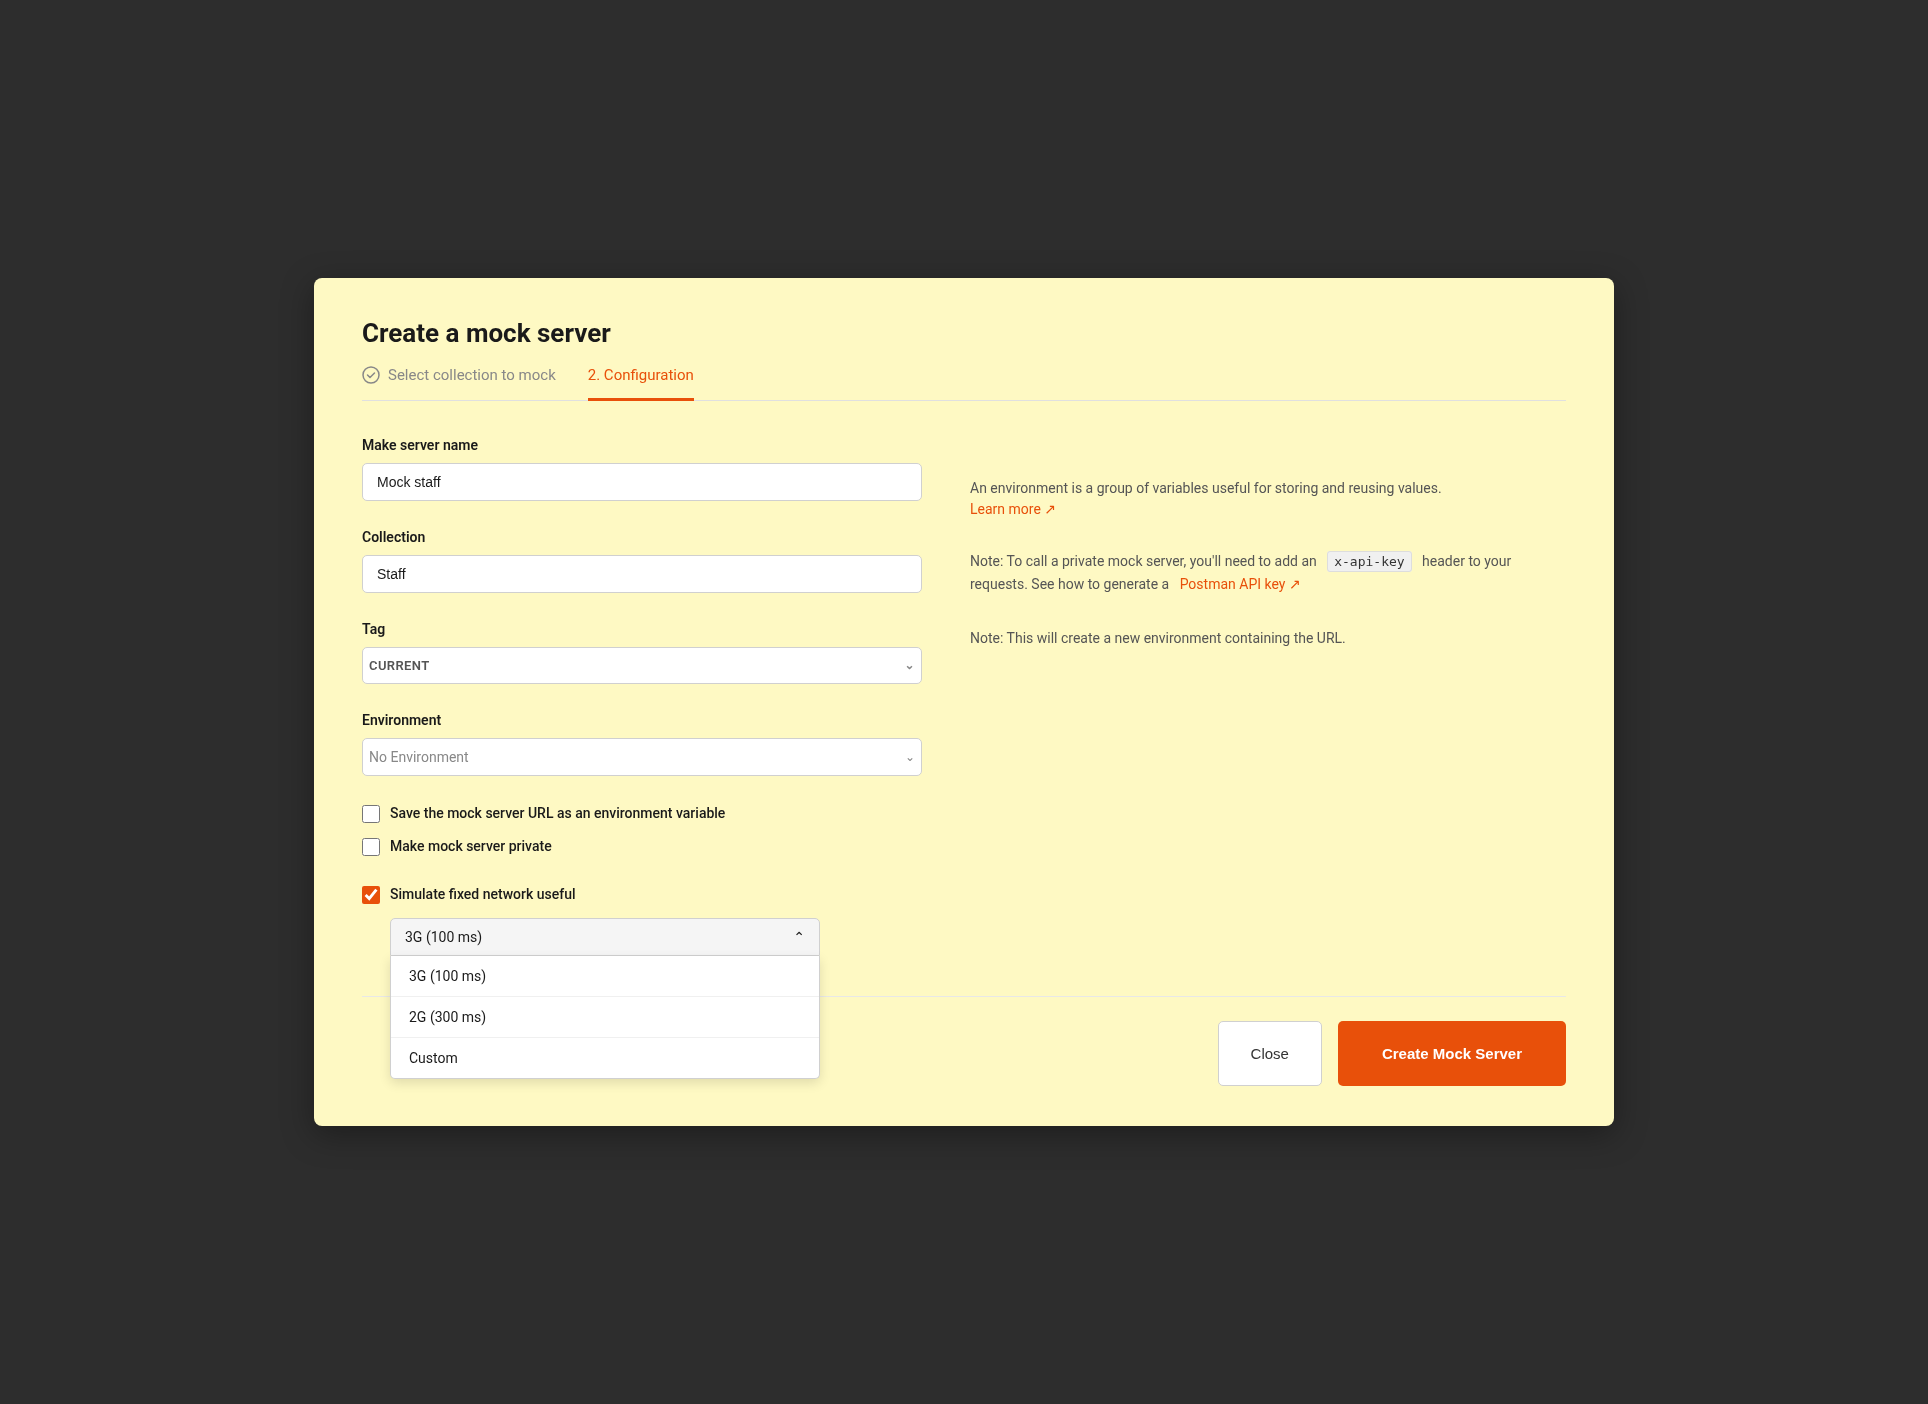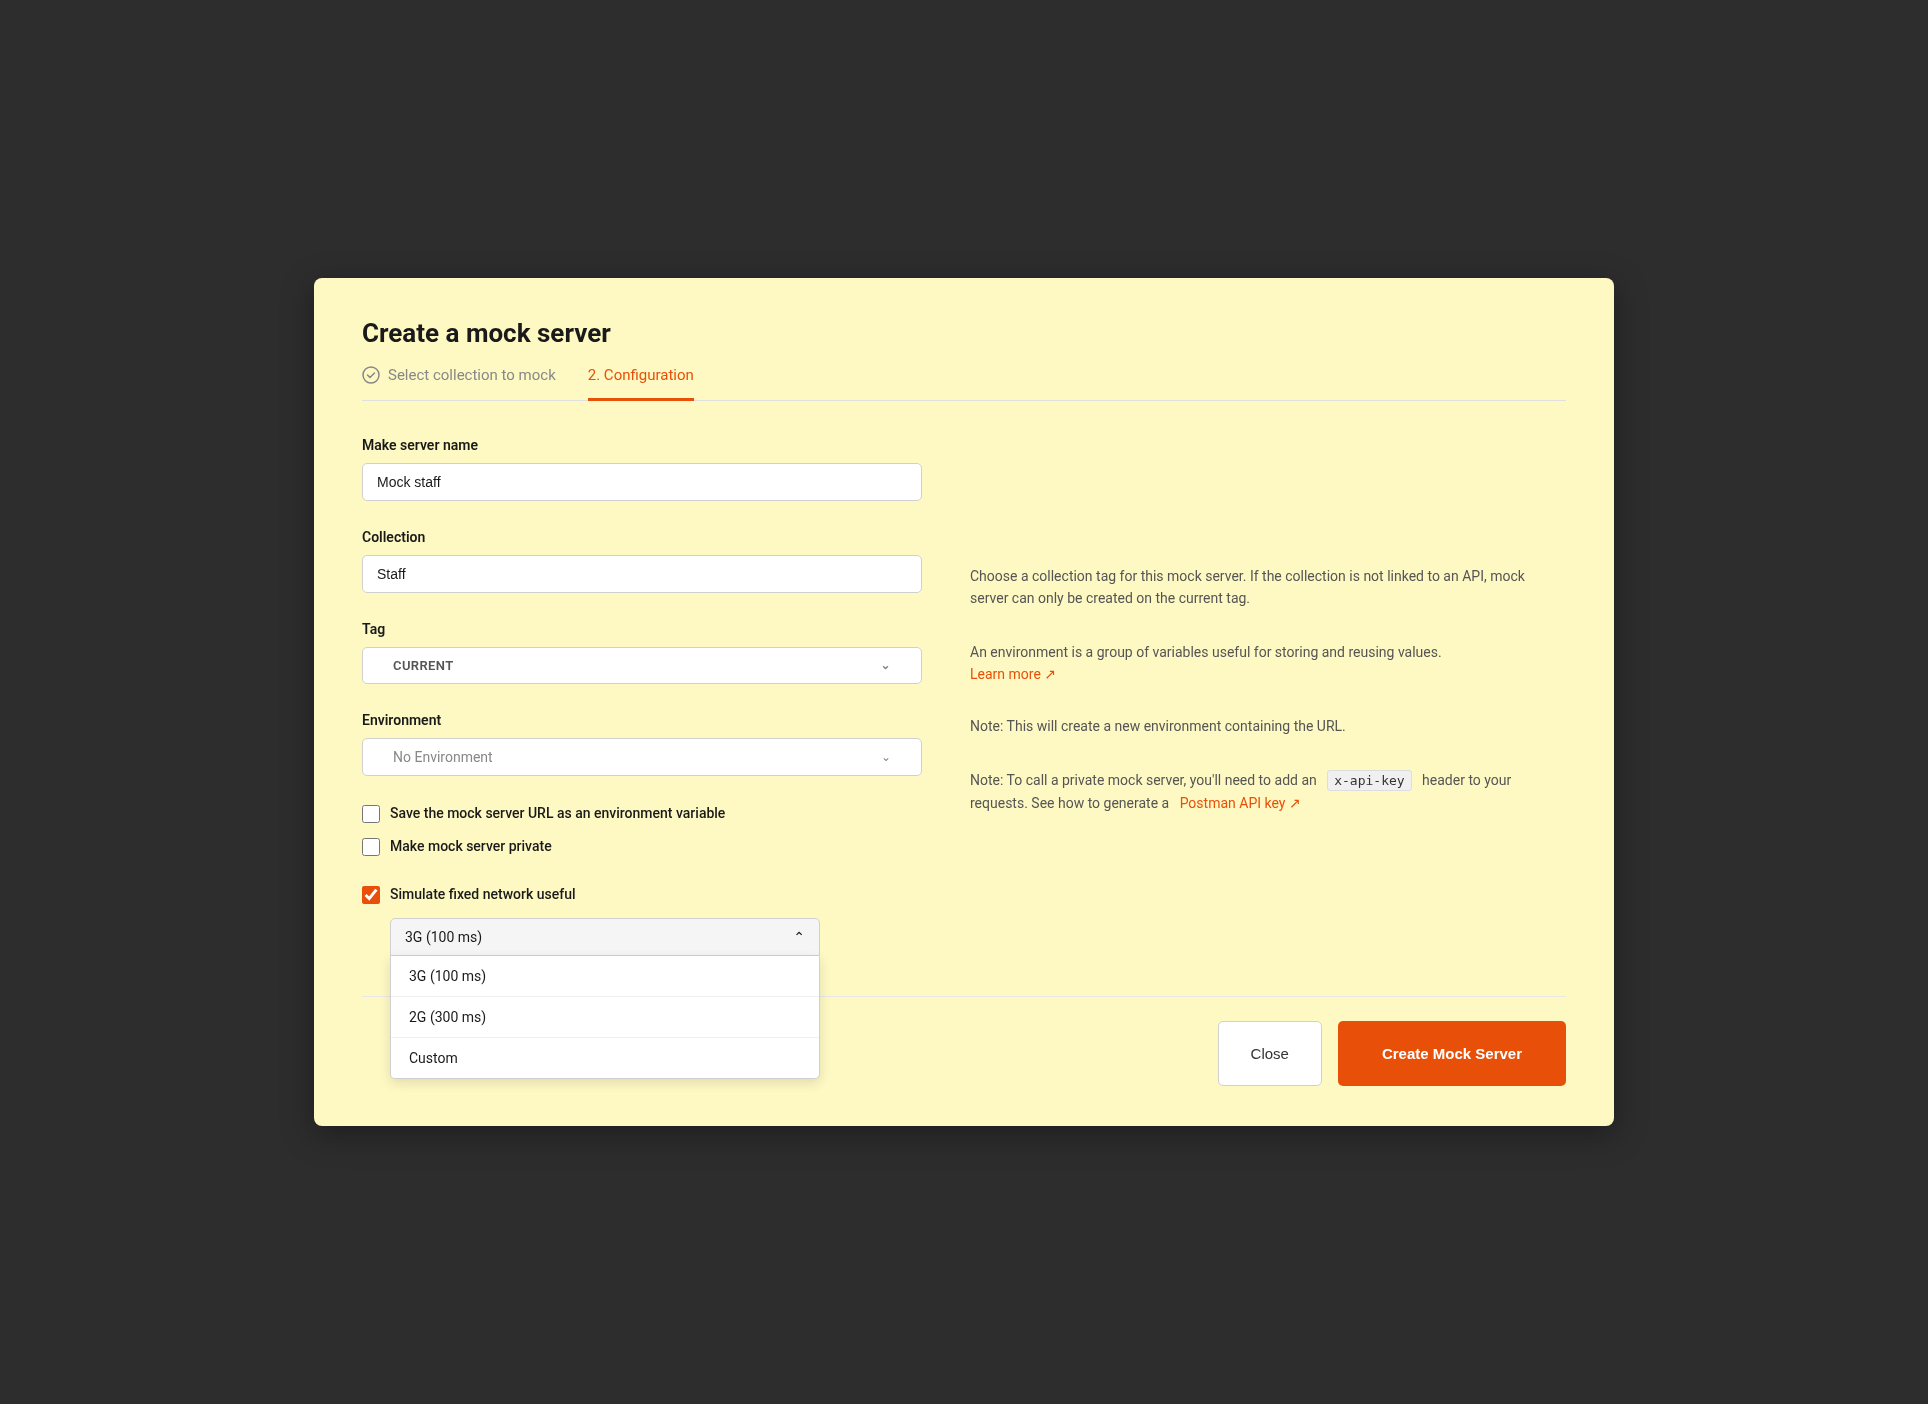--- a/index.html
+++ b/index.html
@@ -91,21 +91,21 @@
     }
     .select-wrapper {
       position: relative;
     }
     .select-wrapper select, .select-display {
       width: 100%;
     }
     .select-display {
       border: 1px solid #d0d0d0;
       border-radius: 5px;
-      padding: 10px 30px;
+      padding: 10px 6px;
       font-size: 14px;
       color: #888;
       background: #fff;
       display: flex;
       align-items: center;
       justify-content: space-between;
       cursor: pointer;
     }
     .select-display.current-tag {
       font-weight: 600;
@@ -318,44 +318,41 @@
             </div>
             <div class="delay-option">
               <span>Custom</span>
             </div>
           </div>
         </div>
       </div>
     </div>
 
     <div class="help-col">
-      <div class="help-block" style="margin-top: 120px;">
-        <p class="help-text">Choose a collection tag for this mock server. If the collection is not linked to an API, mock server can only be created on the current tag.</p>
-      </div>
 
       <div class="help-block" style="margin-top: 32px;">
         <p class="help-text">An environment is a group of variables useful for storing and reusing values.</p>
         <a class="help-link" href="#">Learn more ↗</a>
-      </div>
-
-      <div class="help-block" style="margin-top: 16px;">
-        <p class="help-text">Note: This will create a new environment containing the URL.</p>
       </div>
 
       <div class="help-block" style="margin-top: 16px;">
         <p class="help-text">
           <span>Note: To call a private mock server, you'll need to add an</span>
           <span>&nbsp;</span>
           <code class="code-badge">x-api-key</code>
           <span>&nbsp;</span>
           <span>header to your requests. See how to generate a</span>
           <span>&nbsp;</span>
           <a class="help-link" href="#">Postman API key ↗</a>
         </p>
       </div>
+
+      <div class="help-block" style="margin-top: 16px;">
+        <p class="help-text">Note: This will create a new environment containing the URL.</p>
+      </div>
     </div>
   </div>
 
   <div class="dialog-footer">
     <button class="btn-close">Close</button>
     <button class="btn-create">Create Mock Server</button>
   </div>
 </div>
 
 </body></html>

